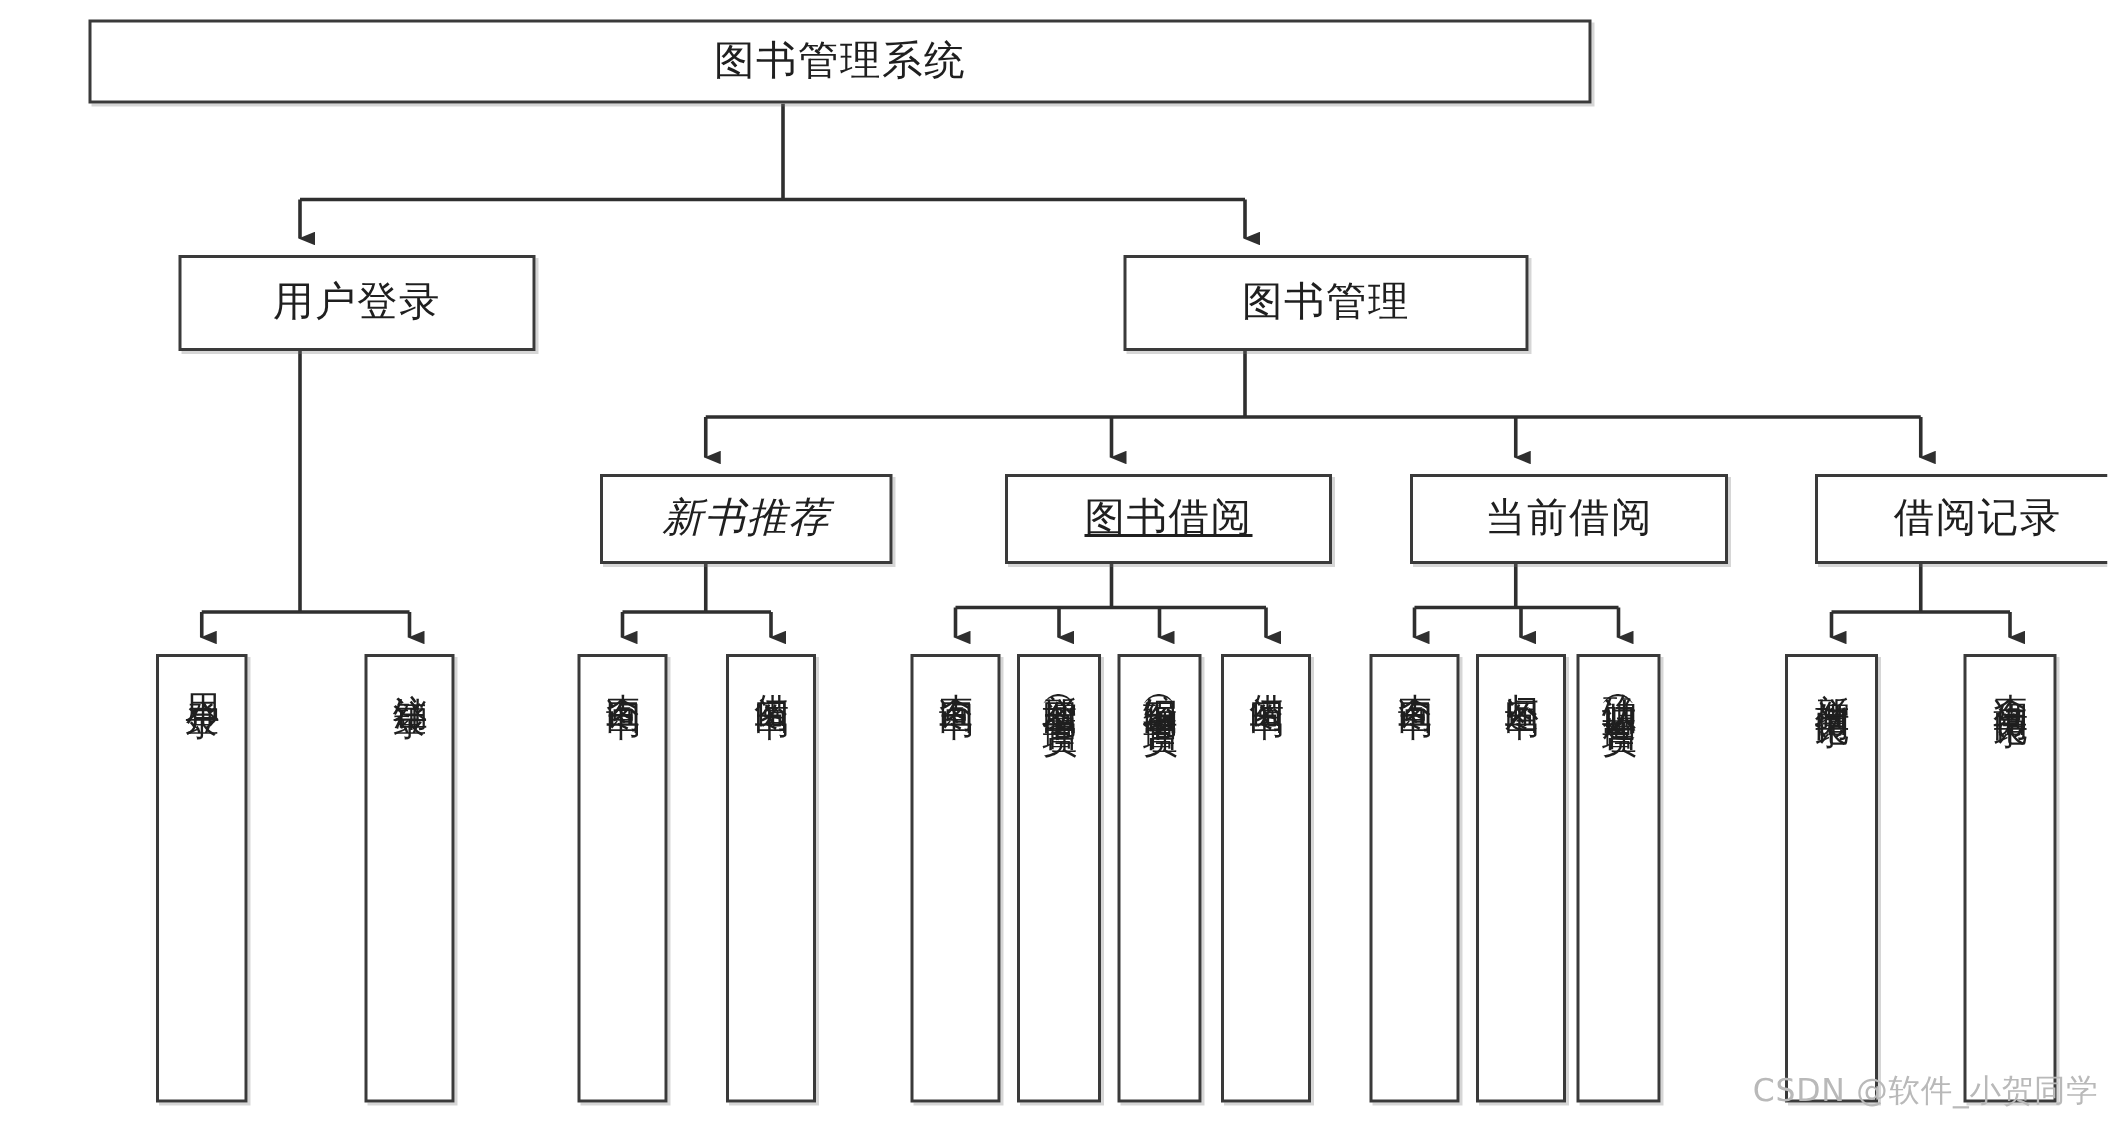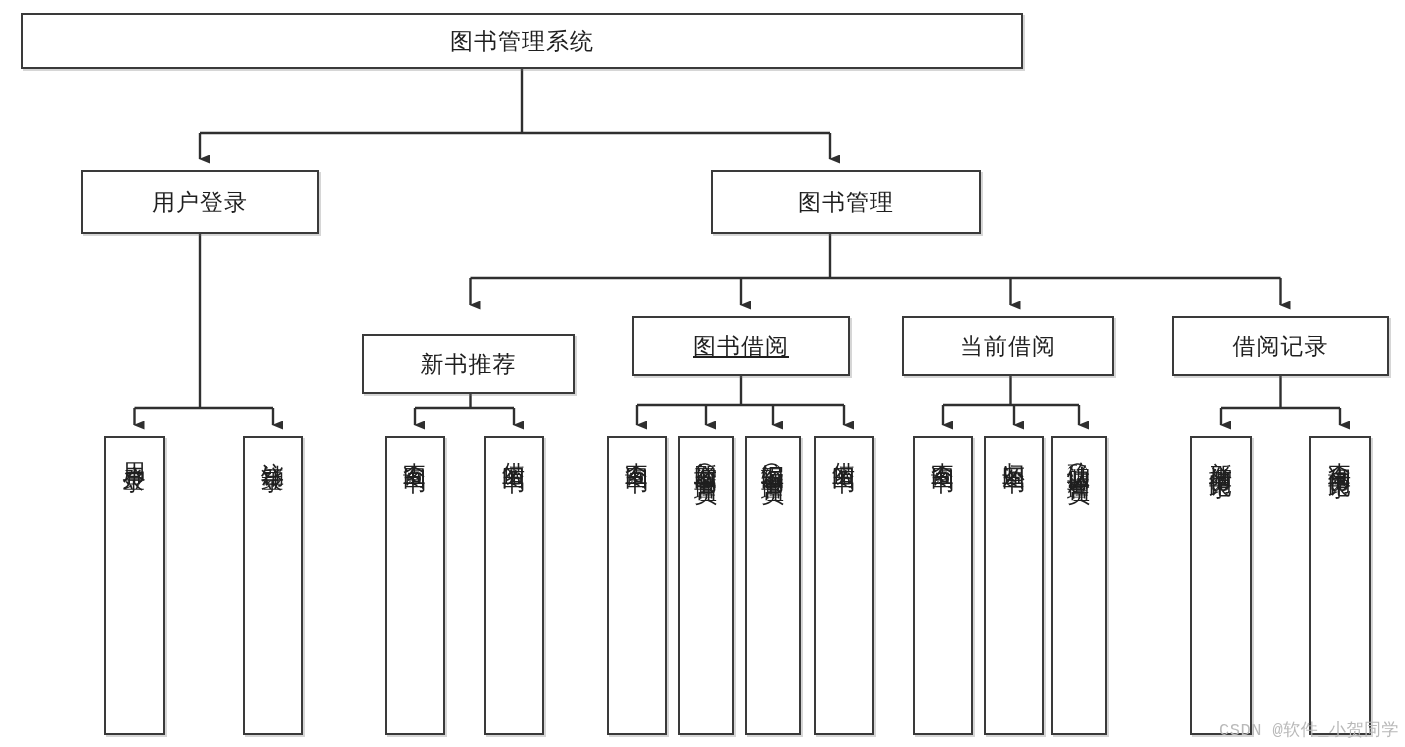--- a/index.html
+++ b/index.html
@@ -29,48 +29,48 @@
     border:2px solid #3a3a3a;
     box-shadow:2px 2px 0 0 rgba(120,120,120,0.30);
     display:flex;
     align-items:center;
     justify-content:center;
     text-align:center;
     color:#1f1f1f;
     line-height:1.22;
   }
   .node.horiz{
-    font-size:23px;
+    font-size:27px;
     letter-spacing:1px;
+    margin-left:38px;
   }
   .node.vert{
     writing-mode:vertical-rl;
     text-orientation:upright;
     font-size:23px;
     letter-spacing:3px;
     padding:6px 0;
     justify-content:flex-start;
     align-items:center;
   }
   .node.vert .vtxt{
     writing-mode:vertical-rl;
     text-orientation:upright;
     display:block;
     white-space:normal;
   }
   #watermark{
     position:absolute;
     right:6px;
     bottom:6px;
-    font-size:17px;
+    font-size:21px;
     color:#b9b9b9;
     letter-spacing:0.5px;
     user-select:none;
     white-space:nowrap;
-    font-family:Liberation Mono, monospace;
   }
 </style>
 </head>
 <body>
 
 <div id="diagram">
 
   <svg id="edges" viewBox="0 0 1405 747" xmlns="http://www.w3.org/2000/svg">
     <defs>
       <marker id="arrowhead" markerWidth="9" markerHeight="11" refX="4.5" refY="10" orient="auto" markerUnits="userSpaceOnUse">
@@ -111,21 +111,21 @@
         <path d="M1221 408 L1340 408"></path>
         <path d="M1221 408 L1221 425" marker-end="url(#arrowhead)"></path>
         <path d="M1340 408 L1340 425" marker-end="url(#arrowhead)"></path>
       </g>
   </svg>
 
   <div id="nodes">
       <div class="node horiz" style="left: 21px; top: 13px; width: 1002px; height: 56px;">图书管理系统</div>
       <div class="node horiz" style="left: 81px; top: 170px; width: 238px; height: 64px;">用户登录</div>
       <div class="node horiz" style="left: 711px; top: 170px; width: 270px; height: 64px;">图书管理</div>
-      <div class="node horiz" style="left: 362px; top: 334px; width: 213px; height: 60px;">新书推荐</div>
+      <div class="node horiz" style="left: 362px; top: 316px; width: 195px; height: 60px; font-style: italic;">新书推荐</div>
       <div class="node horiz" style="left: 632px; top: 316px; width: 218px; height: 60px; text-decoration: underline;">图书借阅</div>
       <div class="node horiz" style="left: 902px; top: 316px; width: 212px; height: 60px;">当前借阅</div>
       <div class="node horiz" style="left: 1172px; top: 316px; width: 217px; height: 60px;">借阅记录</div>
       <div class="node vert" style="left: 104px; top: 436px; width: 61px; height: 299px;">
         <span class="vtxt">用户登录</span>
       </div>
       <div class="node vert" style="left: 243px; top: 436px; width: 60px; height: 299px;">
         <span class="vtxt">注销登录</span>
       </div>
       <div class="node vert" style="left: 385px; top: 436px; width: 60px; height: 299px;">

